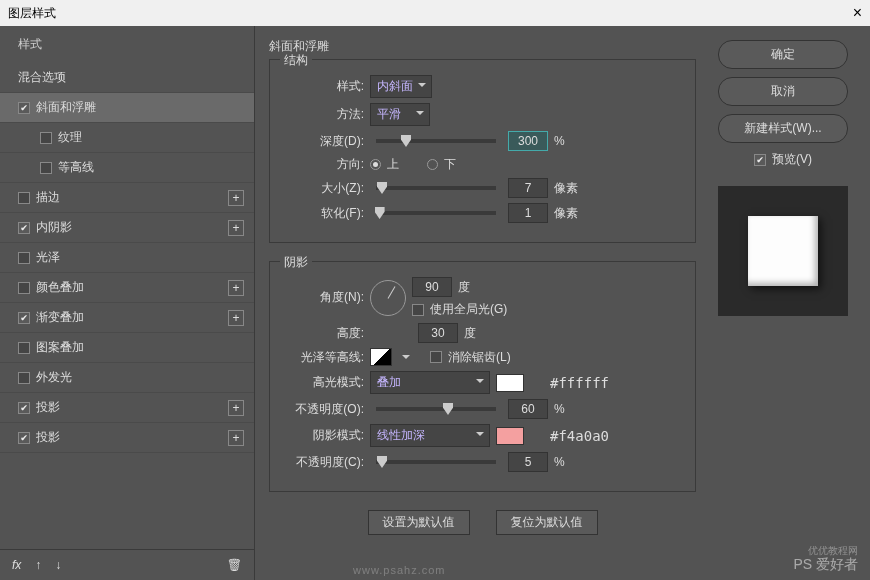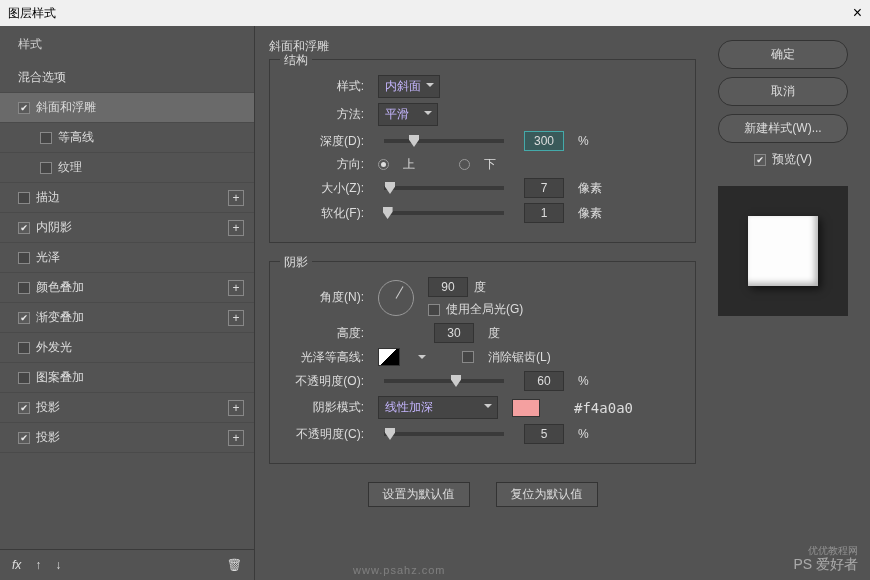--- a/index.html
+++ b/index.html
@@ -18,21 +18,21 @@
     .chk.on { background: #5a5a5a; }
     .chk.on::after { content: "✔"; color: #eee; font-size: 9px; }
     .plus { width: 16px; height: 16px; border: 1px solid #888; display: flex; align-items: center; justify-content: center; font-size: 12px; color: #ddd; }
     .sidebar-footer { margin-top: auto; display: flex; align-items: center; padding: 8px 12px; gap: 14px; border-top: 1px solid #3a3a3a; }
     .sidebar-footer .fx { font-style: italic; }
     .sidebar-footer .spacer { flex: 1; }
     .panel { flex: 1; padding: 8px 14px; overflow: hidden; }
     .section-title { color: #ddd; margin: 4px 0; }
     .group { border: 1px solid #3a3a3a; padding: 10px 14px 14px 14px; margin-bottom: 18px; position: relative; }
     .group .legend { position: absolute; top: -8px; left: 10px; background: #535353; padding: 0 4px; font-size: 12px; }
-    .row { display: flex; align-items: center; margin: 5px 0; gap: 14px; }
+    .row { display: flex; align-items: center; margin: 5px 0; gap: 6px; }
     .row .rl { width: 80px; text-align: right; }
     .select { background: #454545; border: 1px solid #333; padding: 2px 18px 2px 6px; color: #c4b5fd; position: relative; min-width: 60px; }
     .select::after { content: ""; position: absolute; right: 5px; top: 7px; border: 4px solid transparent; border-top-color: #ccc; }
     .slider { width: 120px; height: 4px; background: #3a3a3a; position: relative; margin: 0 6px; }
     .slider .thumb { position: absolute; top: -4px; width: 10px; height: 12px; background: #ccc; transform: translateX(-50%); clip-path: polygon(50% 100%, 0 40%, 0 0, 100% 0, 100% 40%); }
     .numbox { width: 40px; background: #454545; border: 1px solid #333; color: #ddd; text-align: center; padding: 2px; font-size: 12px; }
     .numbox.active { border: 1px solid #4aa; background: #3a5a5a; }
     .radio { width: 11px; height: 11px; border: 1px solid #999; border-radius: 50%; display: inline-flex; align-items: center; justify-content: center; }
     .radio.on::after { content: ""; width: 5px; height: 5px; background: #ddd; border-radius: 50%; }
     .swatch { width: 28px; height: 18px; border: 1px solid #333; }
@@ -68,29 +68,29 @@
 
     <div class="sidebar-item active">
       <span class="lbl">
           <span class="chk on"></span>
           <span>斜面和浮雕</span>
         </span>
     </div>
     <div class="sidebar-item sub">
       <span class="lbl">
           <span class="chk"></span>
+          <span>纹理</span>
+        </span>
+    </div>
+    <div class="sidebar-item sub">
+      <span class="lbl">
+          <span class="chk"></span>
           <span>等高线</span>
         </span>
     </div>
-    <div class="sidebar-item sub">
-      <span class="lbl">
-          <span class="chk"></span>
-          <span>纹理</span>
-        </span>
-    </div>
     <div class="sidebar-item">
       <span class="lbl">
           <span class="chk"></span>
           <span>描边</span>
         </span>
       <span class="plus">+</span>
     </div>
     <div class="sidebar-item">
       <span class="lbl">
           <span class="chk on"></span>
@@ -114,27 +114,27 @@
     <div class="sidebar-item">
       <span class="lbl">
           <span class="chk on"></span>
           <span>渐变叠加</span>
         </span>
       <span class="plus">+</span>
     </div>
     <div class="sidebar-item">
       <span class="lbl">
           <span class="chk"></span>
+          <span>图案叠加</span>
+        </span>
+    </div>
+    <div class="sidebar-item">
+      <span class="lbl">
+          <span class="chk"></span>
           <span>外发光</span>
-        </span>
-    </div>
-    <div class="sidebar-item">
-      <span class="lbl">
-          <span class="chk"></span>
-          <span>图案叠加</span>
         </span>
     </div>
     <div class="sidebar-item">
       <span class="lbl">
           <span class="chk on"></span>
           <span>投影</span>
         </span>
       <span class="plus">+</span>
     </div>
     <div class="sidebar-item">
@@ -222,20 +222,26 @@
         <input class="numbox" value="30" style="">
         <span>度</span>
       </div>
       <div class="row">
         <span class="rl">光泽等高线:</span>
         <span class="gloss-sw"></span>
           <span class="arrowsm"></span>
         <span style="width:8px"></span>
         <span class="chk"></span>
           <span>消除锯齿(L)</span>
+      </div>
+      <div class="row">
+        <span class="rl">高光模式:</span>
+        <span class="select" style="min-width:120px">叠加</span>
+        <span class="swatch" style="background:#ffffff"></span>
+        <span style="font-family:monospace;margin-left:20px;font-size:14px">#ffffff</span>
       </div>
       <div class="row">
         <span class="rl">不透明度(O):</span>
         <div class="slider">
             <div class="thumb" style="left:60%"></div>
           </div>
         <input class="numbox" value="60" style="">
         <span>%</span>
       </div>
       <div class="row">

